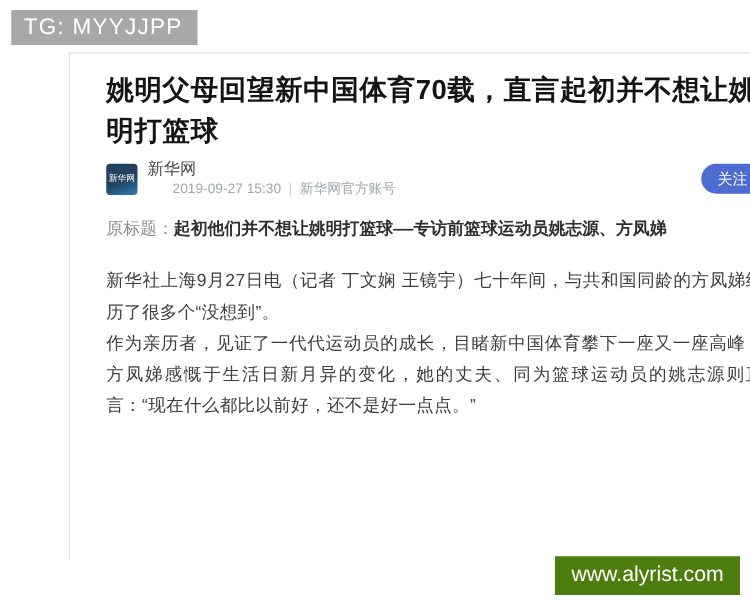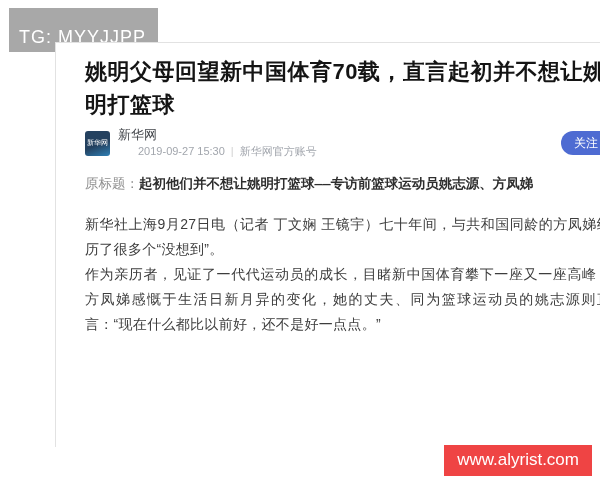--- a/index.html
+++ b/index.html
@@ -14,21 +14,21 @@
   .stage { position: relative; width: 600px; height: 480px; background: #fff; }
 
   
   .tg-badge {
     position: absolute;
     left: 9px; top: 8px;
     background: #a8a8a8;
     color: #ffffff;
     font-size: 18px;
     letter-spacing: 1px;
-    padding: 19px 12px 4px 10px;
+    padding: 3px 12px 4px 10px;
     white-space: nowrap;
   }
 
   
   .card {
     position: absolute;
     left: 55px; top: 42px;
     width: 582px; height: 405px;
     box-sizing: border-box;
     background: #fff;
@@ -98,21 +98,21 @@
     color: #3d3d3d;
     text-align: justify;
     letter-spacing: 0.3px;
   }
   .body-p.first { margin-top: 17px; }
 
   
   .site-watermark {
     position: absolute;
     right: 8px; bottom: 4px;
-    background: #ef4444;
+    background: #4d7c0f;
     color: #ffffff;
     font-size: 17px;
     padding: 5px 13px 6px 13px;
     white-space: nowrap;
   }
 </style>
 </head>
 <body>
 
 <div class="stage">

